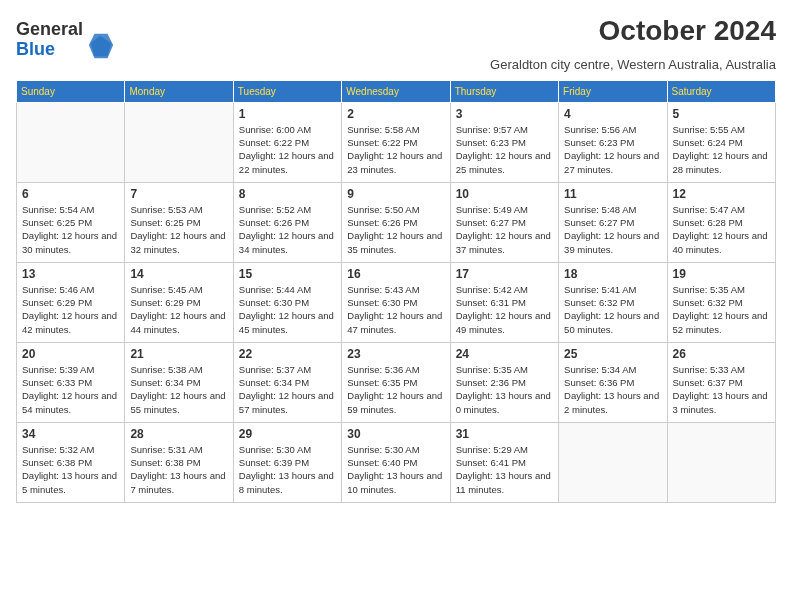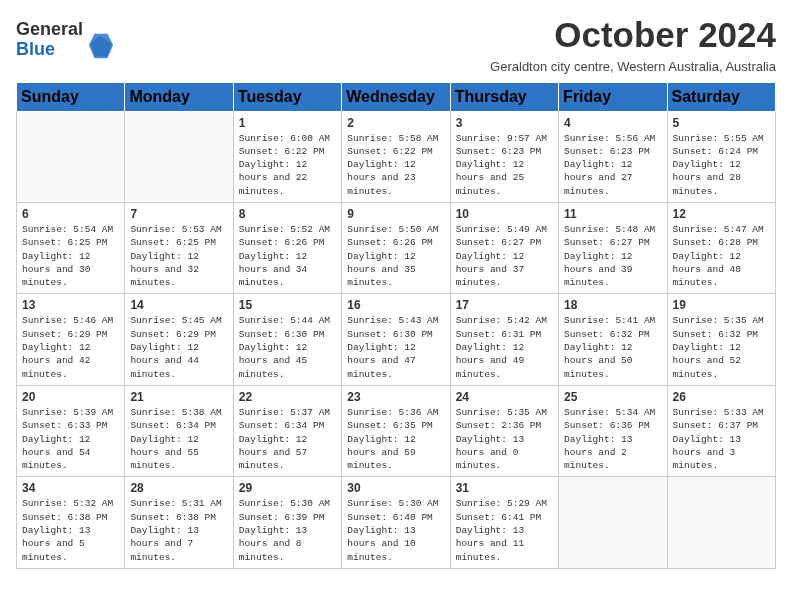--- a/index.html
+++ b/index.html
@@ -30,40 +30,40 @@
     .logo-text .blue { color: #1a6bbf; }
     .logo-icon {
       width: 28px;
       height: 28px;
       margin-left: 4px;
     }
     .title-block {
       text-align: right;
     }
     .month-title {
-      font-size: 35px;
+      font-size: 28px;
       font-weight: bold;
       color: #333;
       line-height: 1.1;
     }
     .subtitle {
       font-size: 13px;
       color: #444;
-      margin-top: 4px;
+      margin-top: 10px;
     }
     .calendar {
       width: 100%;
       border-collapse: collapse;
       margin-top: 8px;
     }
     .calendar th {
       background: #2e75c5;
-      color: #000000;
-      font-size: 16px;
-      font-weight: bold;
+      color: #fde047;
+      font-size: 10px;
+      font-weight: normal;
       padding: 5px 4px;
       text-align: left;
       border: 1px solid #fff;
     }
     .calendar td {
       border: 1px solid #ccc;
       vertical-align: top;
       padding: 4px 5px;
       font-size: 10px;
       color: #333;
@@ -78,21 +78,20 @@
       font-size: 12px;
       font-weight: bold;
       color: #333;
       margin-bottom: 2px;
       display: block;
     }
     .day-info {
       font-size: 9.5px;
       color: #333;
       line-height: 1.4;
-      font-family: Liberation Mono, monospace;
     }
   </style>
 </head>
 <body>
 
 <div class="header">
   <div class="logo">
     <div>
       <div class="logo-text">
         <span class="general">General</span><br>

